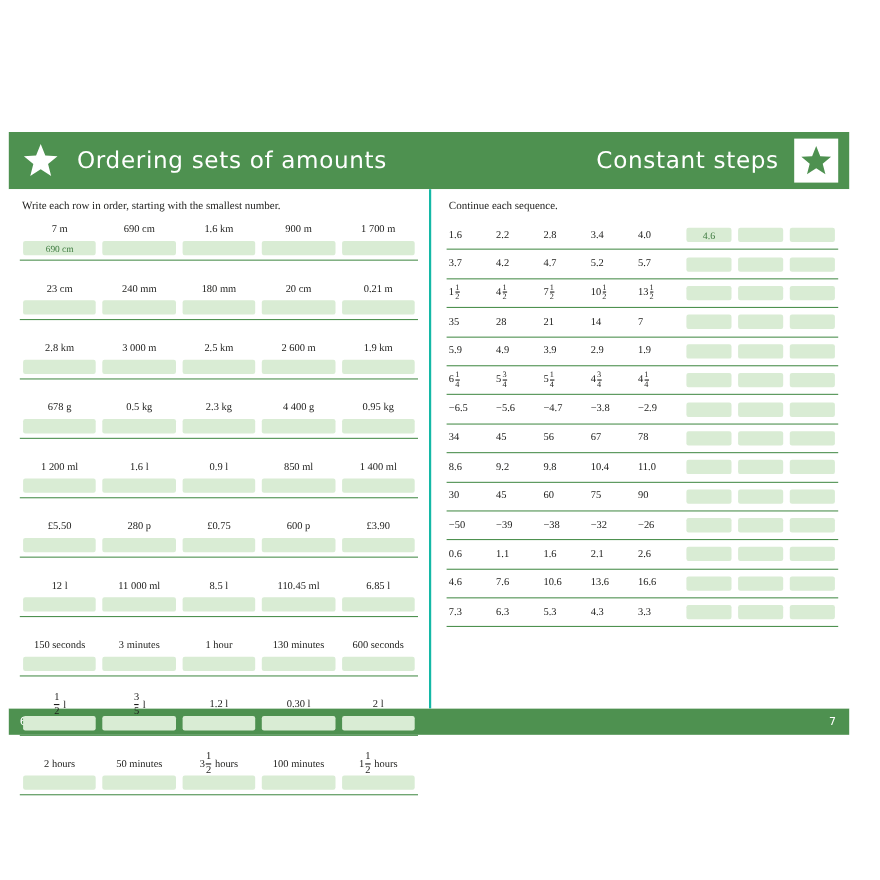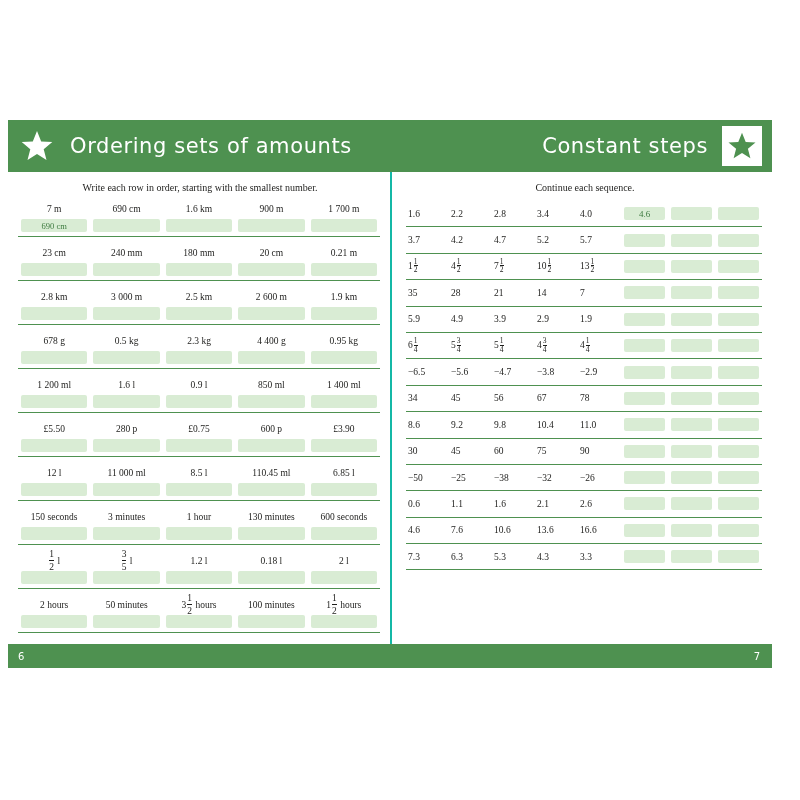--- a/index.html
+++ b/index.html
@@ -86,28 +86,27 @@
     width: 382px;
     box-sizing: border-box;
     padding: 8px 10px 0 14px;
     border-left: 2px solid #14b8a6;
   }
   .instruction {
     font-size: 10px;
     color: #1d1d1b;
     margin: 2px 0 8px 2px;
     font-family: "Liberation Serif", serif;
-    text-align: center;
   }
 
   
   .order-row {
     border-bottom: 1px solid #4e9150;
     padding-bottom: 4px;
-    margin-bottom: 8px;
+    margin-bottom: 18px;
   }
   .order-labels {
     display: flex;
     height: 16px;
     align-items: center;
   }
   .order-labels span {
     flex: 1 1 0;
     text-align: center;
     font-size: 9.5px;
@@ -348,21 +347,21 @@
               <div class="blank"></div>
               <div class="blank"></div>
               <div class="blank"></div>
             </div>
           </div>
           <div class="order-row">
             <div class="order-labels">
               <span><span class="frac"><span class="num">1</span><span class="den">2</span></span> l</span>
               <span><span class="frac"><span class="num">3</span><span class="den">5</span></span> l</span>
               <span>1.2 l</span>
-              <span>0.18 l</span>
+              <span>0.30 l</span>
               <span>2 l</span>
             </div>
             <div class="order-blanks">
               <div class="blank"></div>
               <div class="blank"></div>
               <div class="blank"></div>
               <div class="blank"></div>
               <div class="blank"></div>
             </div>
           </div>
@@ -483,21 +482,21 @@
             <div class="seq-cell">45</div>
             <div class="seq-cell">60</div>
             <div class="seq-cell">75</div>
             <div class="seq-cell">90</div>
             <div class="seq-blank"></div>
             <div class="seq-blank"></div>
             <div class="seq-blank"></div>
           </div>
           <div class="seq-row">
             <div class="seq-cell">−50</div>
-            <div class="seq-cell">−25</div>
+            <div class="seq-cell">−39</div>
             <div class="seq-cell">−38</div>
             <div class="seq-cell">−32</div>
             <div class="seq-cell">−26</div>
             <div class="seq-blank"></div>
             <div class="seq-blank"></div>
             <div class="seq-blank"></div>
           </div>
           <div class="seq-row">
             <div class="seq-cell">0.6</div>
             <div class="seq-cell">1.1</div>

